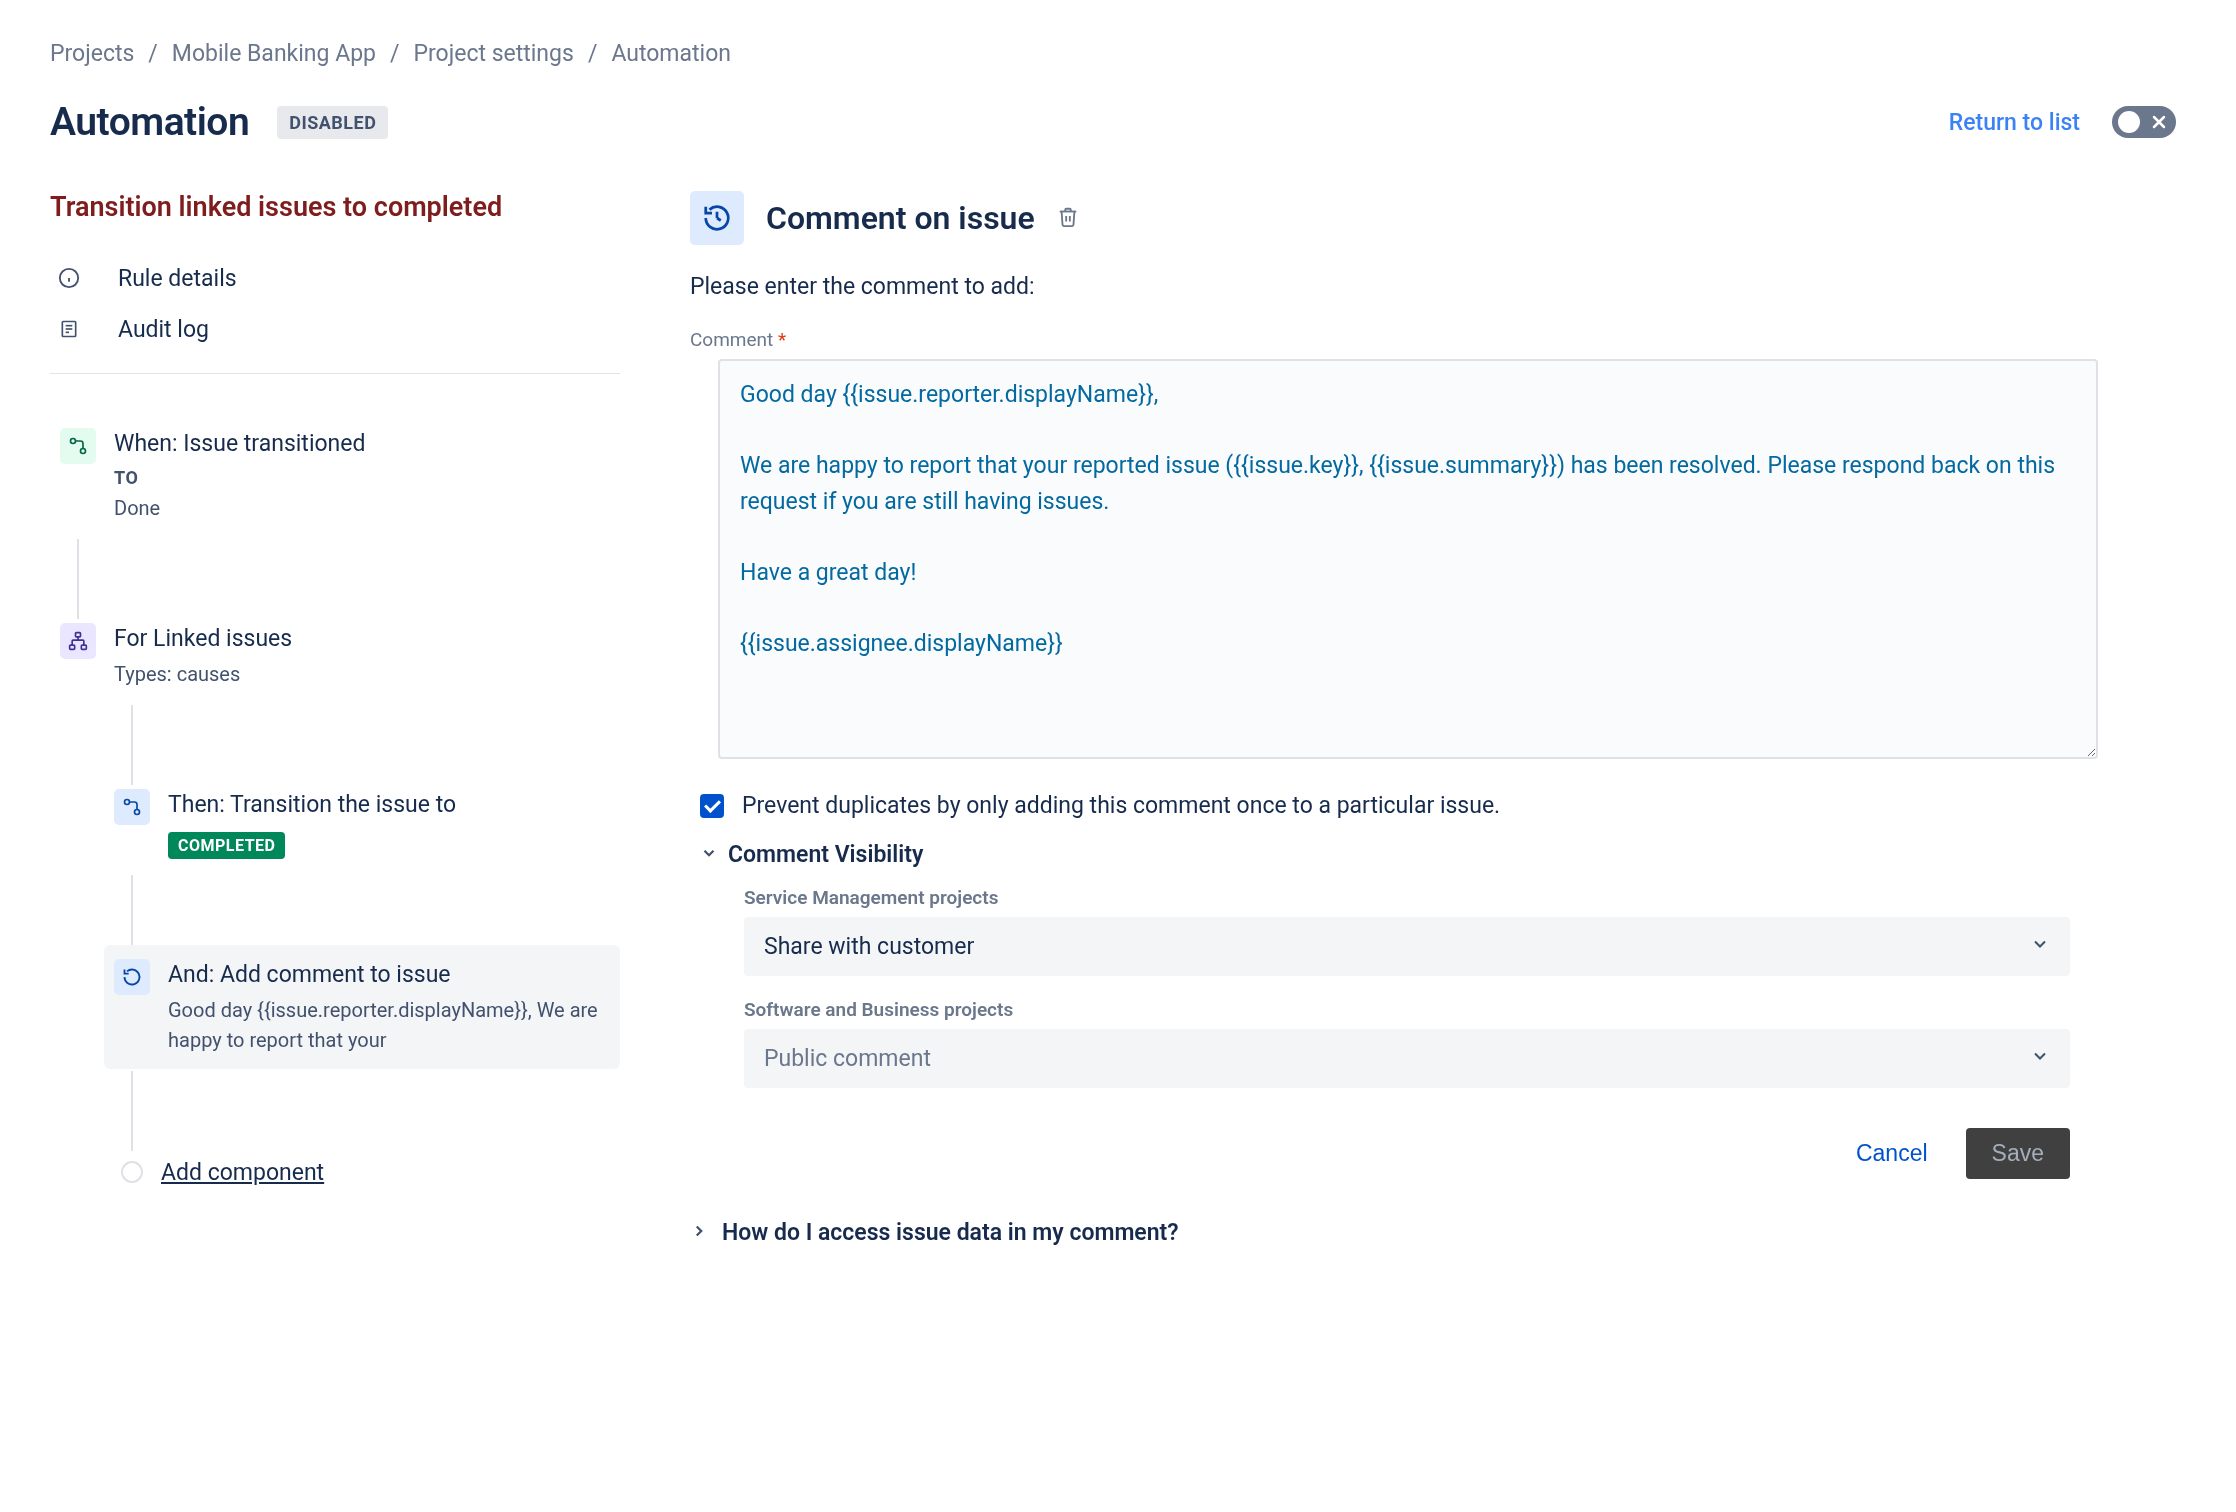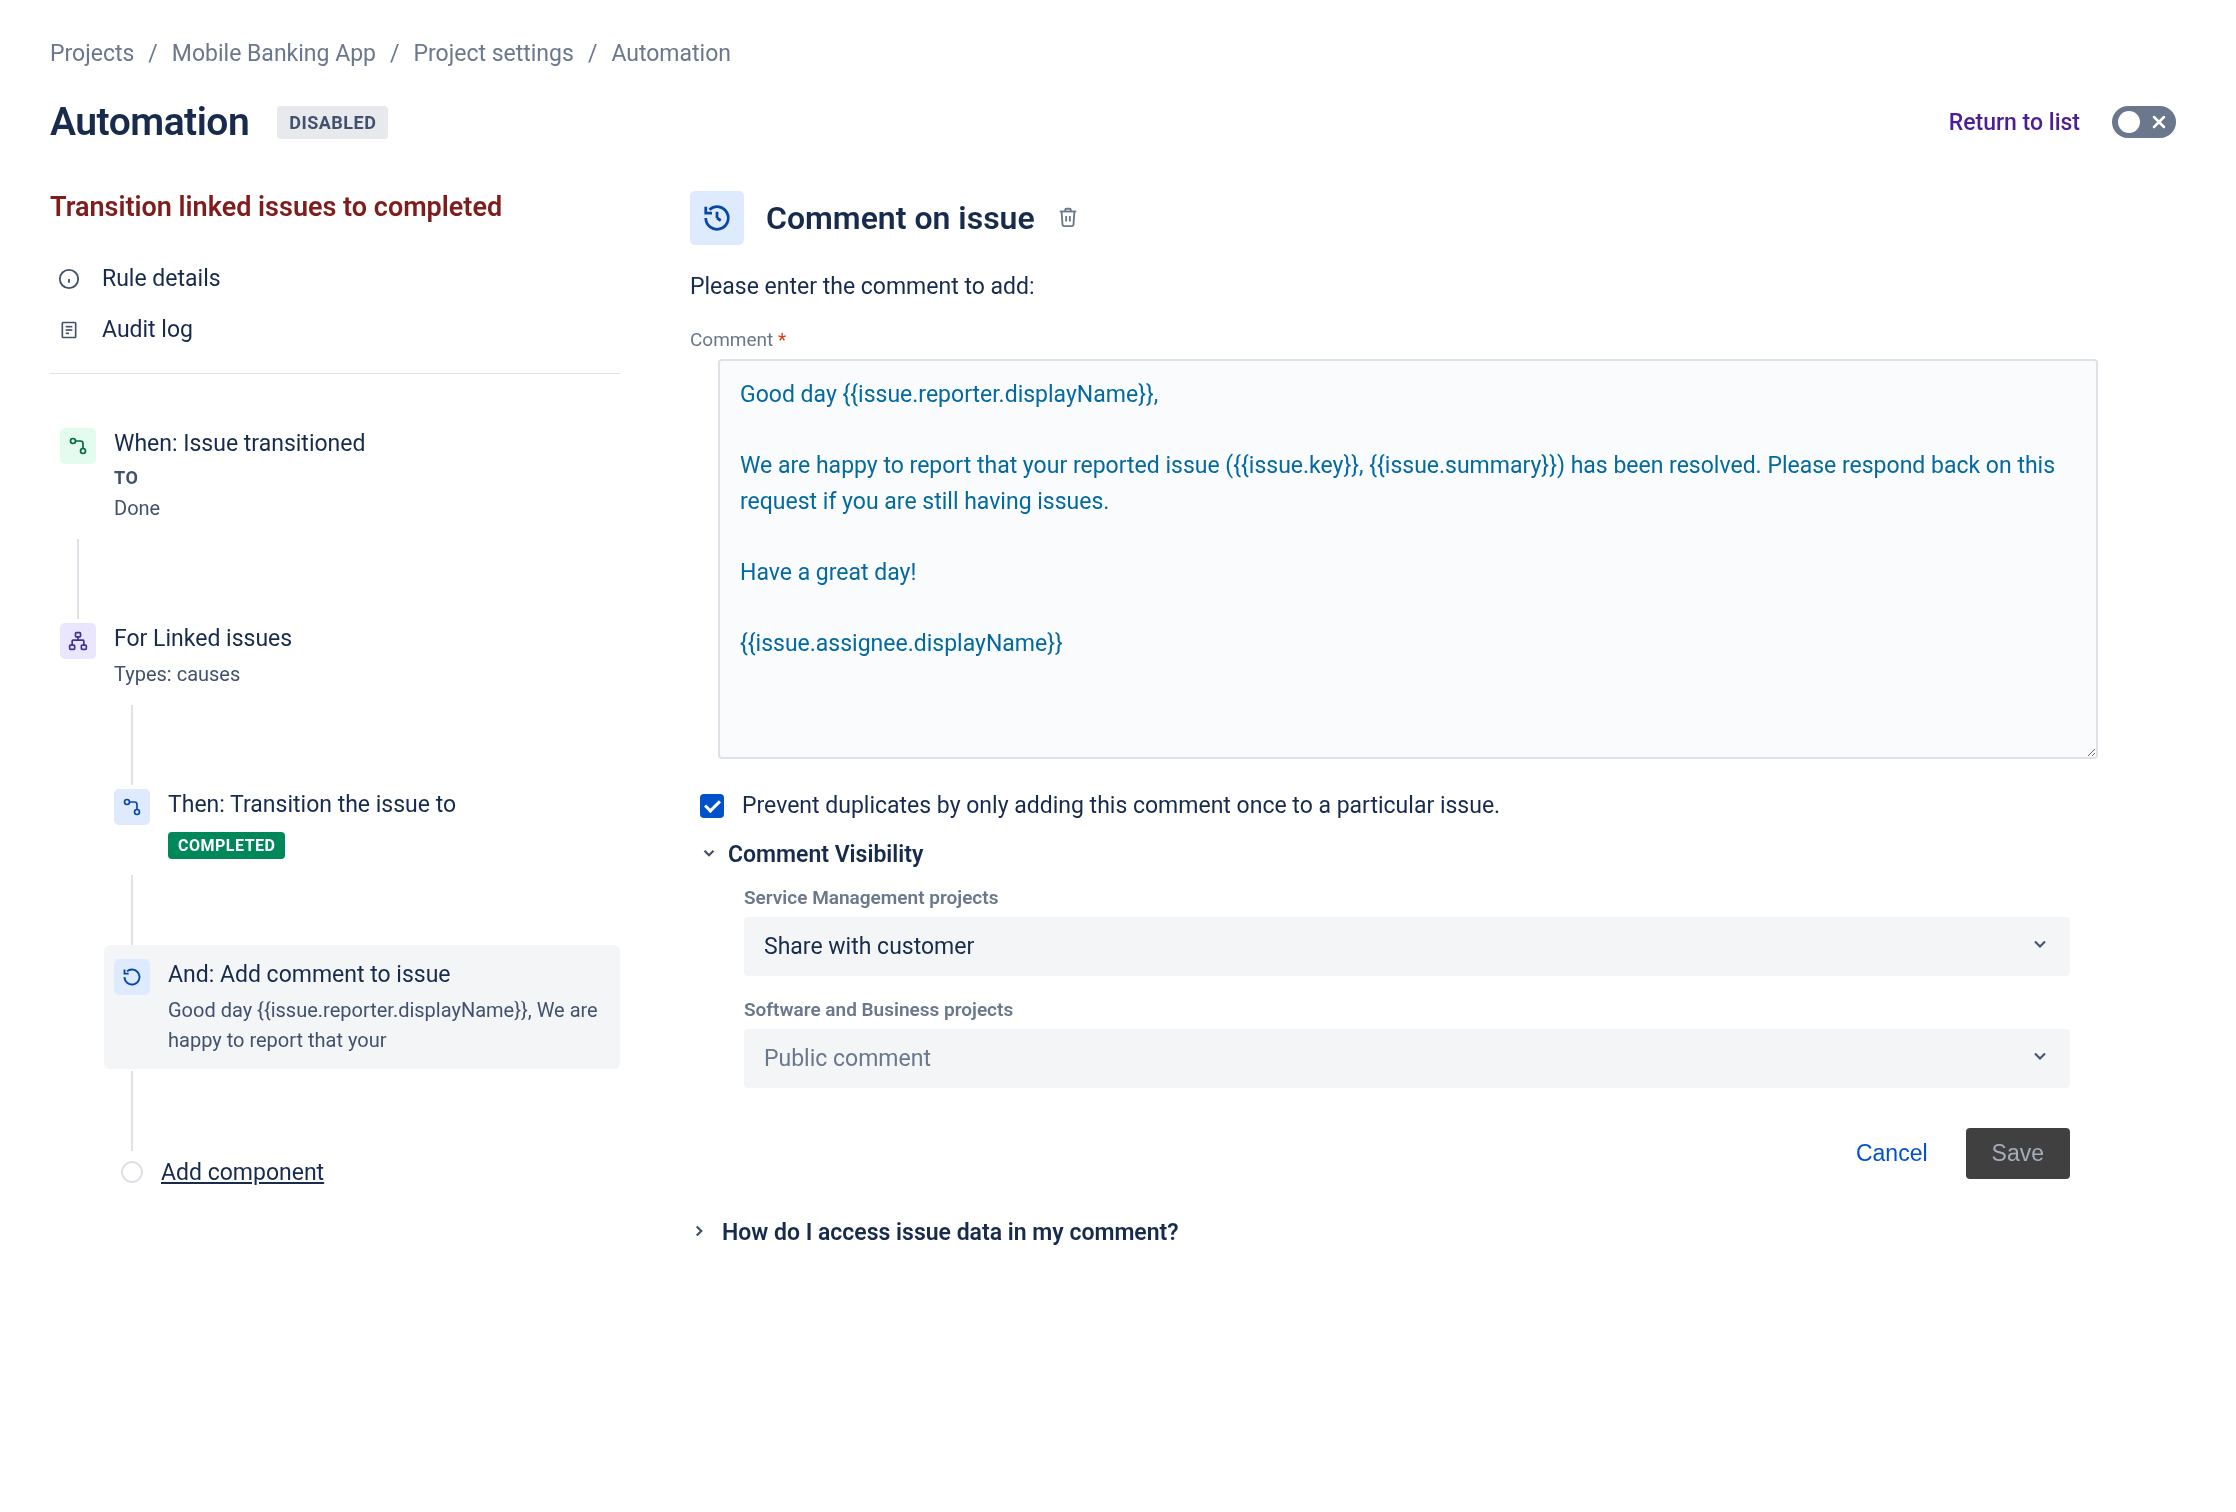--- a/index.html
+++ b/index.html
@@ -52,21 +52,21 @@
     padding: 6px 12px;
     border-radius: 4px;
     letter-spacing: 0.5px;
   }
   .header-right {
     display: flex;
     align-items: center;
     gap: 32px;
   }
   .return-link {
-    color: #4c1d95;
+    color: #3b82f6;
     font-size: 23px;
     font-weight: 500;
     text-decoration: none;
   }
   .toggle {
     width: 64px;
     height: 32px;
     background: #6B778C;
     border-radius: 16px;
     position: relative;
@@ -103,22 +103,22 @@
   }
   
   .rule-name {
     font-size: 27px;
     font-weight: 600;
     color: #7f1d1d;
     margin-bottom: 30px;
   }
   .nav-item {
     display: flex;
-    align-items: flex-end;
-    gap: 20px;
+    align-items: flex-start;
+    gap: 36px;
     padding: 12px 6px;
     font-size: 23px;
     color: #172B4D;
     cursor: pointer;
   }
   .nav-item .icn {
     width: 26px;
     height: 26px;
     display: flex;
     align-items: center;

